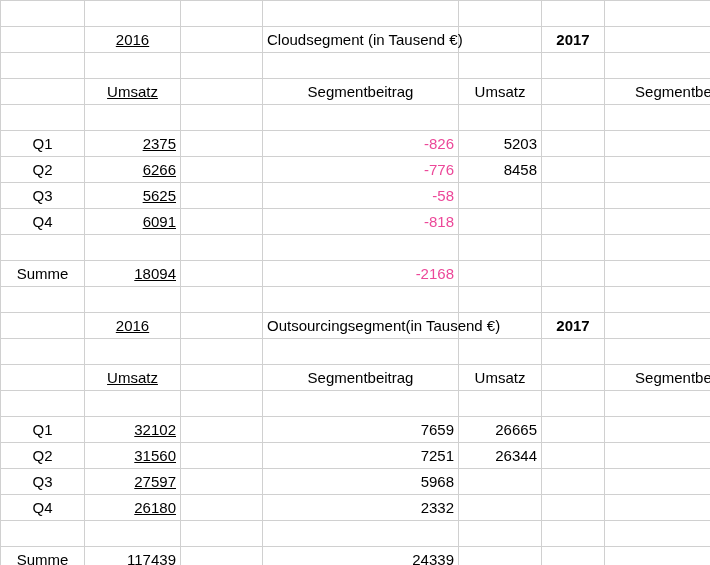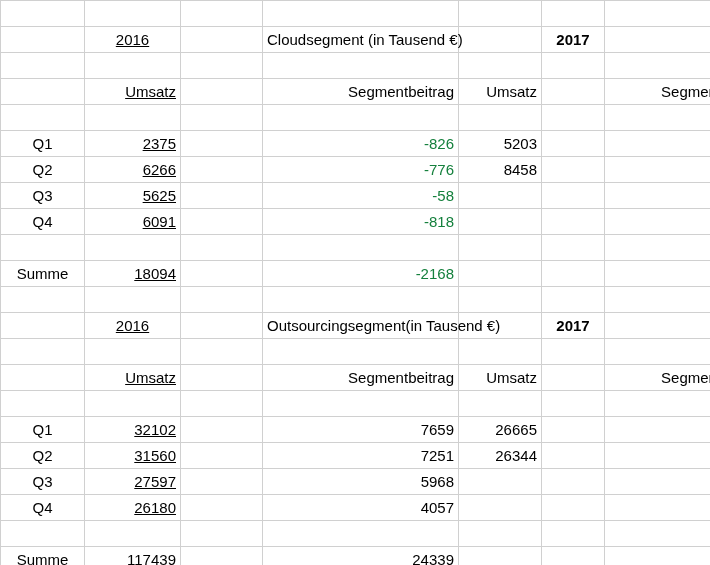--- a/index.html
+++ b/index.html
@@ -32,22 +32,22 @@
   }
   .c0 { width: 75px; }
   .c1 { width: 87px; text-decoration: underline; }
   .c2 { width: 73px; }
   .c3 { width: 187px; }
   .c4 { width: 74px; }
   .c5 { width: 54px; font-weight: bold; }
   .c6 { width: 158px; }
   .right { text-align: right; margin-left: 25px; }
   .center { text-align: center; }
-  .left { text-align: right; margin-top: 28px; }
-  .neg { color: #15803d; }
+  .left { text-align: center; margin-top: 28px; }
+  .neg { color: #ec4899; }
   .empty-row td { height: 25px; }
 </style>
 </head>
 <body>
 
 <table class="sheet">
 
   <tbody>
       <tr class="empty-row">
     <td class="c0"></td>
@@ -236,21 +236,21 @@
     <td class="c3 right">5968</td>
     <td class="c4 right"></td>
     <td class="c5"></td>
     <td class="c6 right"></td>
   </tr>
 
   <tr>
     <td class="c0 center">Q4</td>
     <td class="c1 right">26180</td>
     <td class="c2"></td>
-    <td class="c3 right">4057</td>
+    <td class="c3 right">2332</td>
     <td class="c4 right"></td>
     <td class="c5"></td>
     <td class="c6 right"></td>
   </tr>
 
   <tr class="empty-row">
     <td class="c0"></td>
     <td class="c1"></td>
     <td class="c2"></td>
     <td class="c3"></td>

